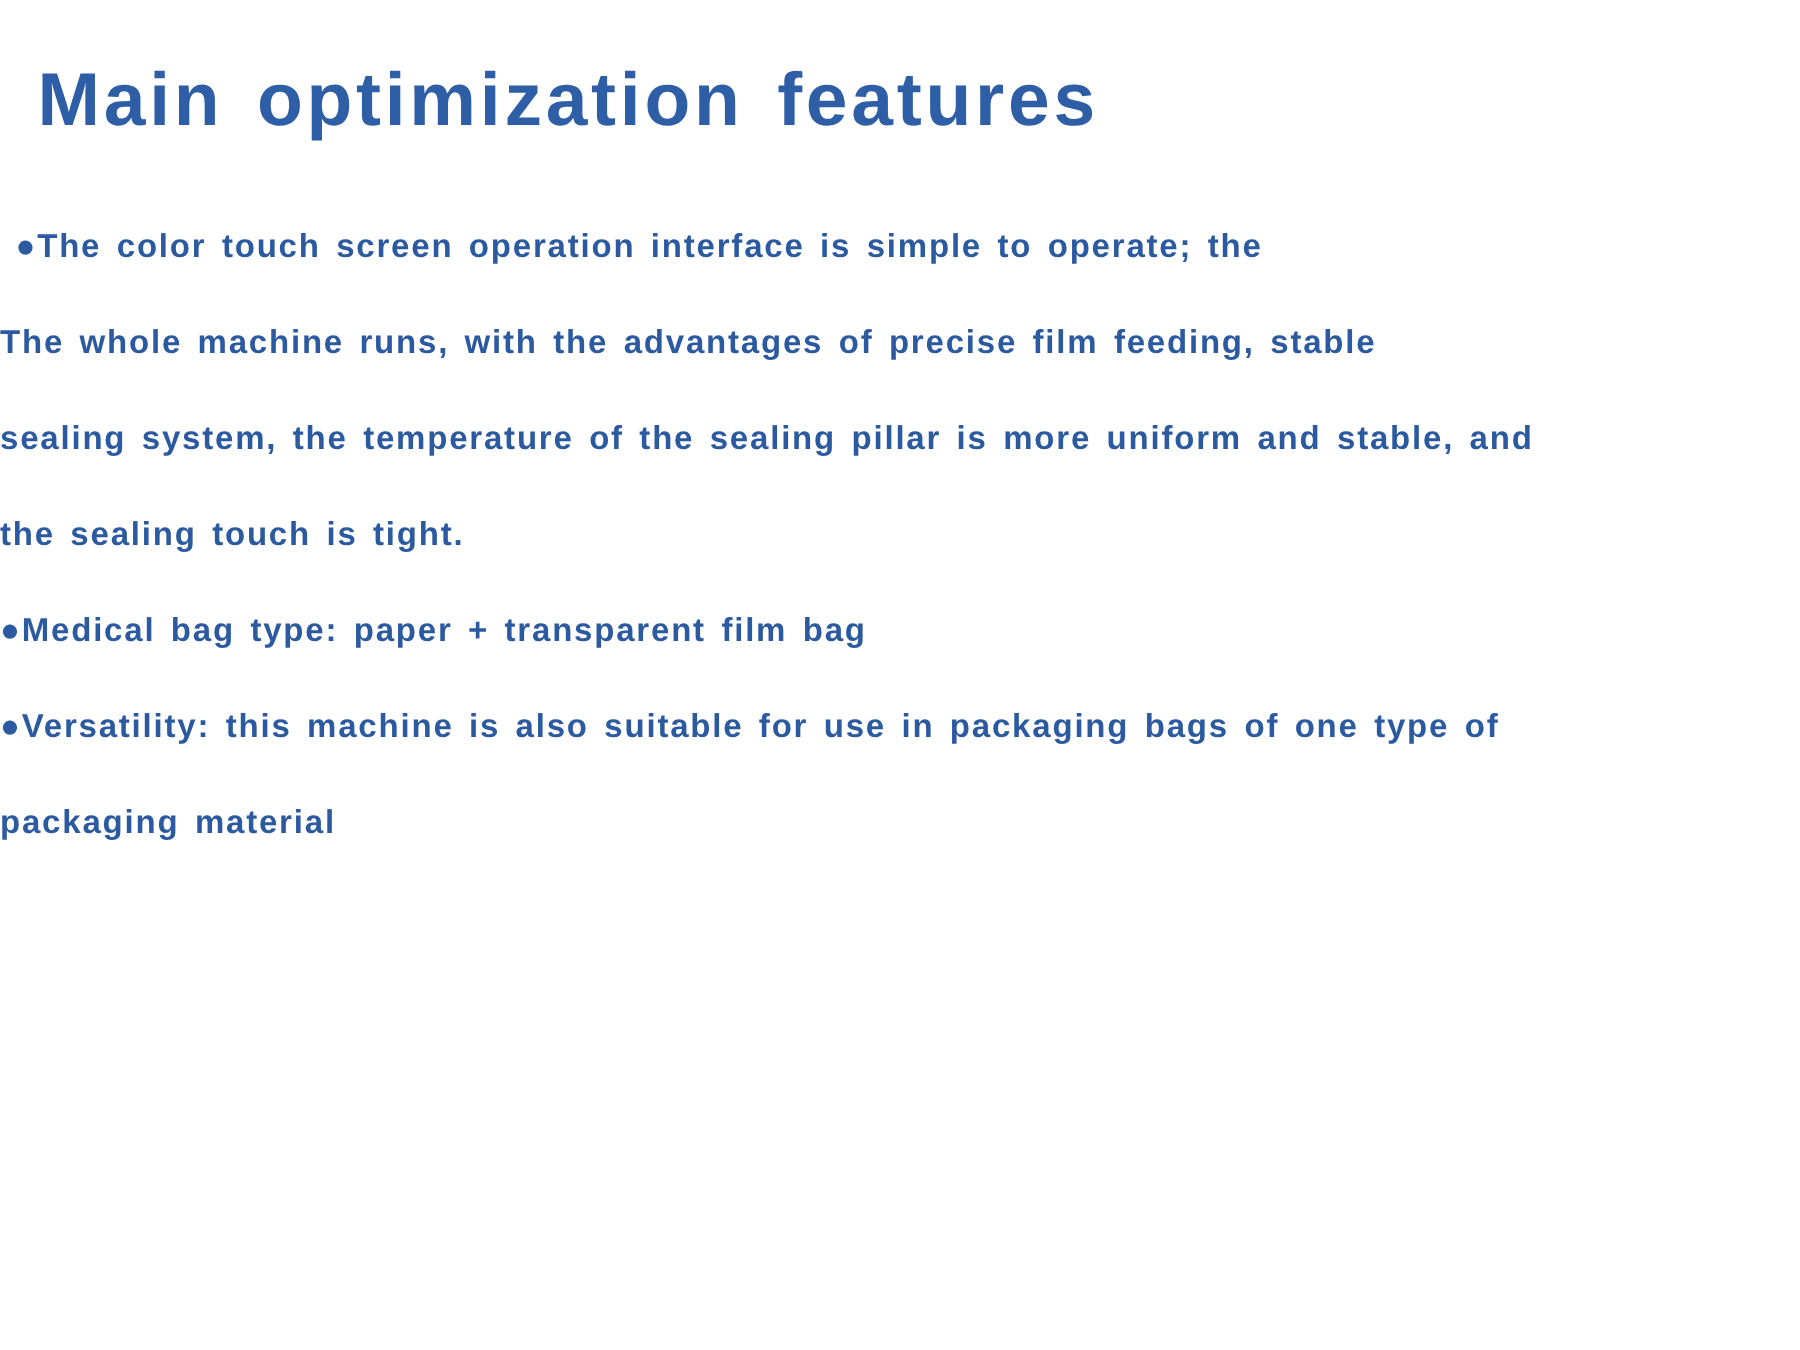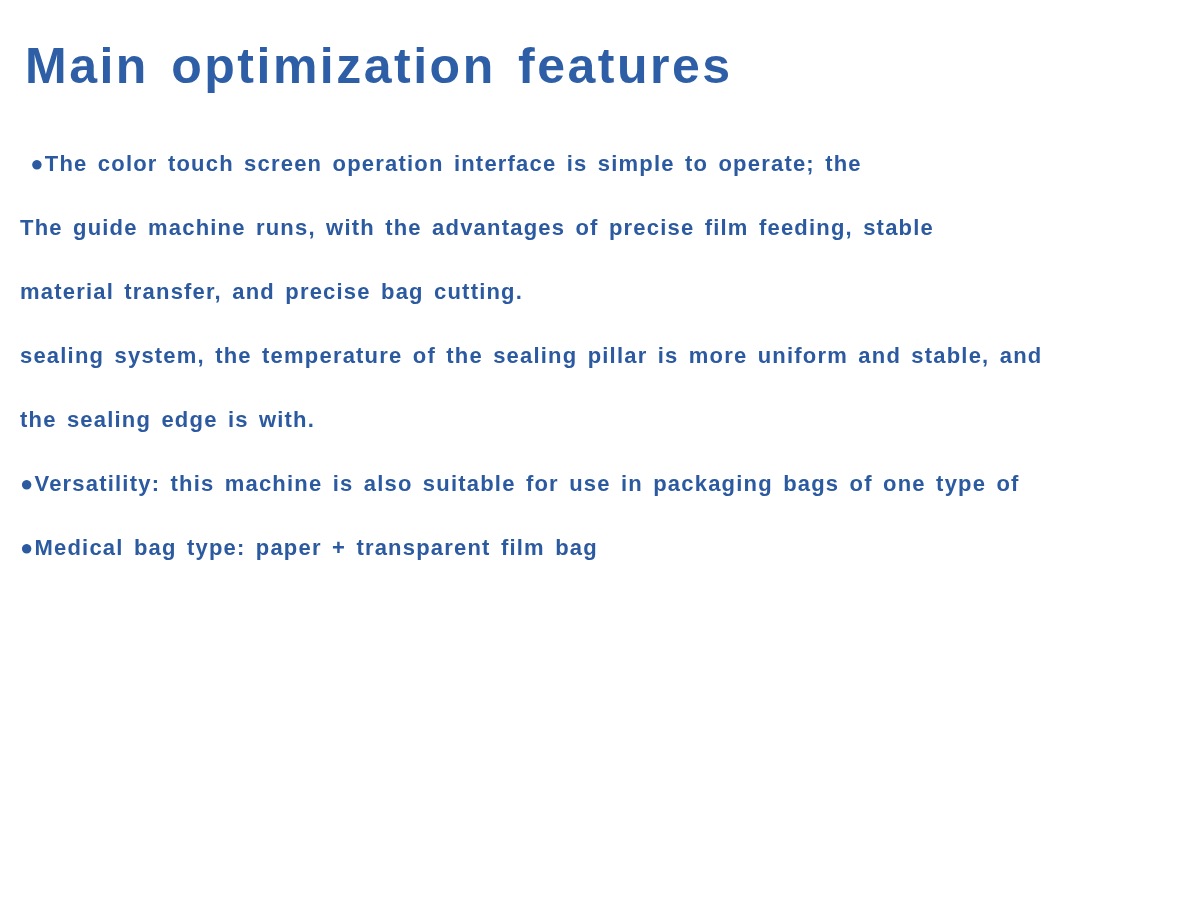--- a/index.html
+++ b/index.html
@@ -21,41 +21,40 @@
     font-size: 50px;
     line-height: 60px;
     font-weight: 700;
     letter-spacing: 2.5px;
     word-spacing: 6px;
     color: var(--heading-color, #2E5FA6);
     white-space: nowrap;
   }
   .feature-lines {
     margin-top: 36px;
-    padding-left: 20px;
   }
   .feature-line {
     height: 64px;
     line-height: 64px;
     font-size: 22px;
     font-weight: 700;
     letter-spacing: 1.2px;
     word-spacing: 3px;
     color: var(--body-color, #2C5AA0);
     white-space: nowrap;
   }
 </style>
 </head>
 <body>
 
 <div class="page" style="--bg: #FFFFFF; --heading-color: #2E5FA6; --body-color: #2C5AA0;">
   <h1 class="page-title">Main optimization features</h1>
 
   <div class="feature-lines">
     <div class="feature-line">&nbsp;●The color touch screen operation interface is simple to operate; the</div>
-    <div class="feature-line">The guide machine runs, with the advantages of precise film feeding, stable</div>
-    <div class="feature-line">material transfer, and precise bag cutting.</div>
+    <div class="feature-line">The whole machine runs, with the advantages of precise film feeding, stable</div>
     <div class="feature-line">sealing system, the temperature of the sealing pillar is more uniform and stable, and</div>
-    <div class="feature-line">the sealing edge is with.</div>
+    <div class="feature-line">the sealing touch is tight.</div>
+    <div class="feature-line">●Medical bag type: paper + transparent film bag</div>
     <div class="feature-line">●Versatility: this machine is also suitable for use in packaging bags of one type of</div>
-    <div class="feature-line">●Medical bag type: paper + transparent film bag</div>
+    <div class="feature-line">packaging material</div>
   </div>
 </div>
 
 </body></html>

